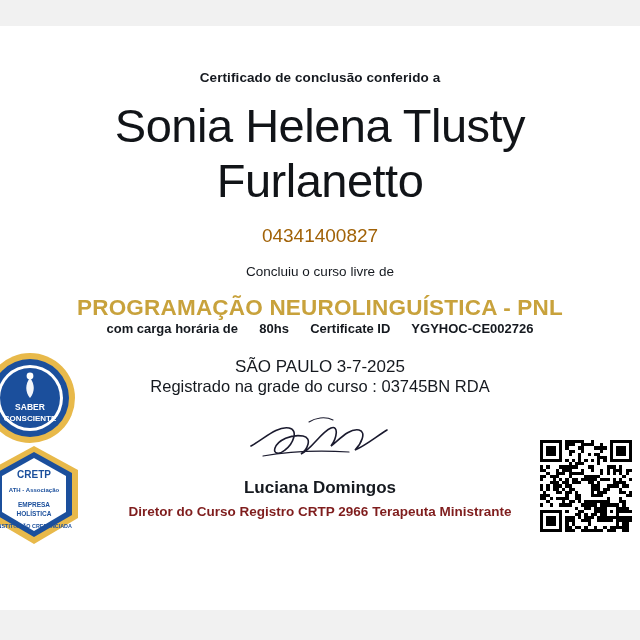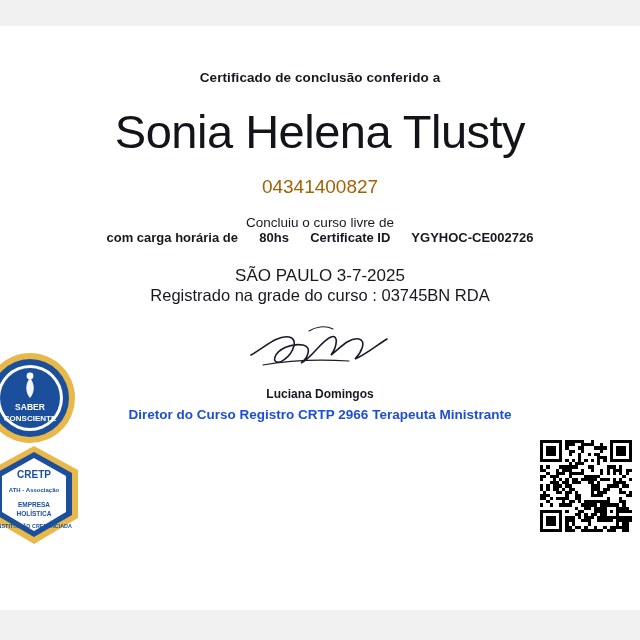--- a/index.html
+++ b/index.html
@@ -41,21 +41,21 @@
     text-align: center;
   }
   .line-conferido {
     margin-top: 44px;
     font-size: 13.5px;
     font-weight: bold;
     color: #15191f;
     letter-spacing: 0.1px;
   }
   .recipient {
-    margin-top: 20px;
+    margin-top: 14px;
     font-size: 47px;
     line-height: 1.17;
     font-weight: normal;
     color: #111418;
     letter-spacing: -0.5px;
     padding: 0 20px;
   }
   .doc-id {
     margin-top: 16px;
     font-size: 19px;
@@ -96,29 +96,29 @@
     margin-top: 16px;
     height: 64px;
     position: relative;
   }
   .signature-svg {
     display: block;
     margin: 0 auto;
   }
   .signer-name {
     margin-top: 2px;
-    font-size: 12px;
+    font-size: 17px;
     font-weight: bold;
     color: #15191f;
   }
   .signer-role {
     margin-top: 6px;
     font-size: 13.5px;
     font-weight: bold;
-    color: #1d4ed8;
+    color: #7f1d1d;
   }
 
   
   .seal {
     position: absolute;
   }
   .seal-saber {
     left: -16px;
     top: 352px;
     width: 92px;
@@ -149,26 +149,28 @@
 
   <div class="band-top"></div>
   <div class="band-bottom"></div>
 
   <div class="content">
 
     <div class="line-conferido">Certificado de conclusão conferido a</div>
 
     <div class="recipient">
       <div>Sonia Helena Tlusty</div>
+      <div>Furlanetto</div>
     </div>
 
     <div class="doc-id">04341400827</div>
 
     <div class="line-concluiu">Concluiu o curso livre de</div>
 
+    <div class="course-title">PROGRAMAÇÃO NEUROLINGUÍSTICA - PNL</div>
 
     <div class="hours-row">
       <span>com carga horária de</span>
       <span class="gap"></span>
       <span>80hs</span>
       <span class="gap"></span>
       <span>Certificate ID</span>
       <span class="gap"></span>
       <span>YGYHOC-CE002726</span>
     </div>

